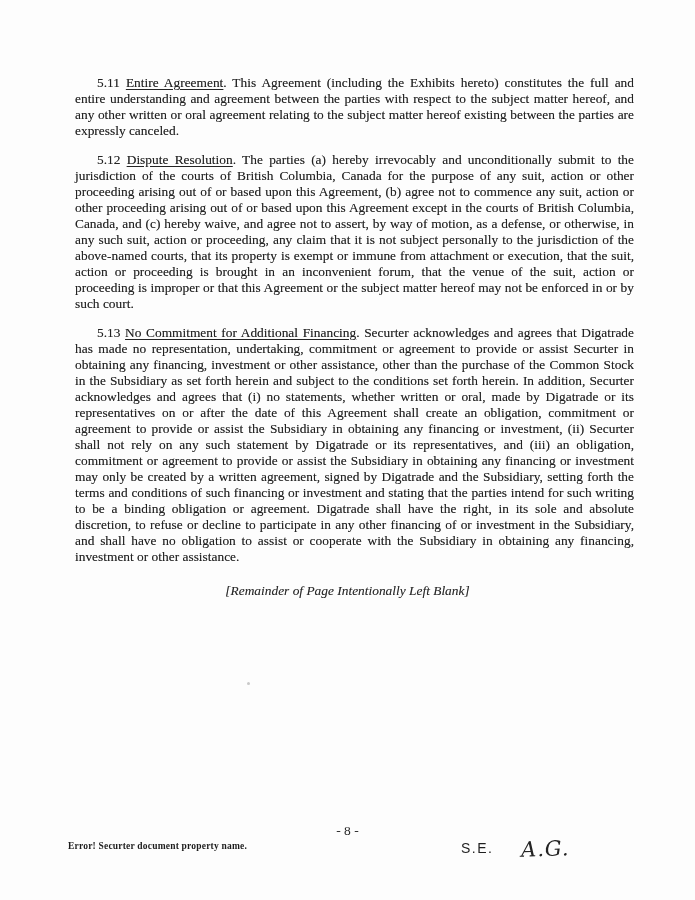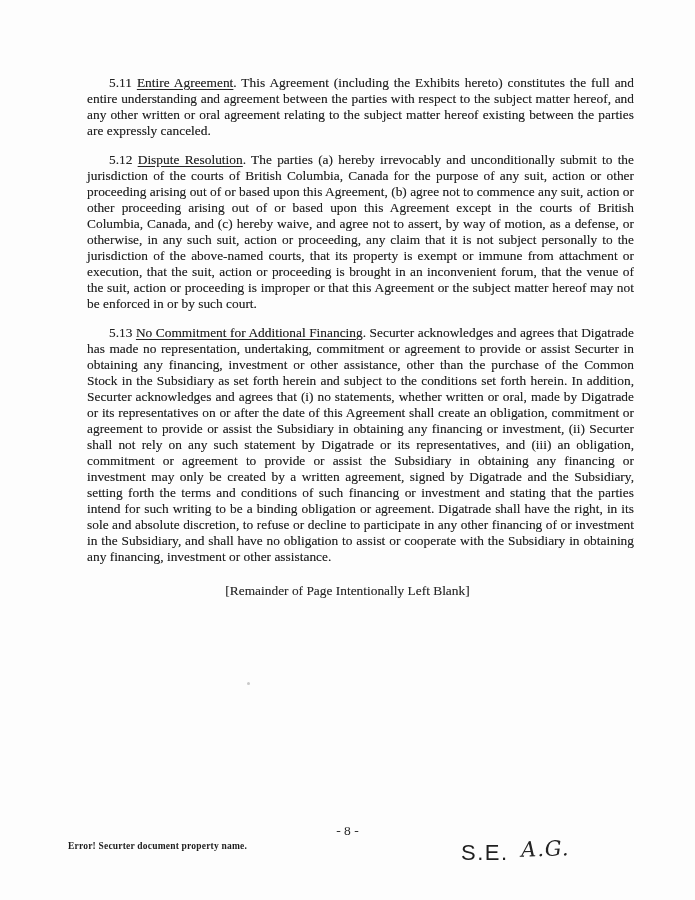--- a/index.html
+++ b/index.html
@@ -25,34 +25,35 @@
     left: 75px;
     width: 559px;
     font-family: "Liberation Serif", serif;
     font-size: 13.4px;
     line-height: 16px;
     color: #232323;
     text-align: justify;
     text-shadow: 0 0 0.5px rgba(40,40,40,0.45);
   }
   .doc-body p {
-    margin: 0 0 13px 12px;
+    margin: 0 0 13px 0;
     text-indent: 22px;
   }
   .sec-heading {
     text-decoration: underline;
     text-underline-offset: 2px;
   }
   .remainder-notice {
     position: absolute;
     top: 583px;
     left: 0;
     width: 695px;
     text-align: center;
     font-family: "Liberation Serif", serif;
+    font-style: italic;
     font-size: 13.4px;
     color: #2a2a2a;
     text-shadow: 0 0 0.5px rgba(40,40,40,0.4);
   }
   .page-number {
     position: absolute;
     top: 823px;
     left: 0;
     width: 695px;
     text-align: center;
@@ -68,21 +69,21 @@
     font-weight: bold;
     font-size: 9.5px;
     letter-spacing: 0.2px;
     color: #1d1d1d;
   }
   .initials-left {
     position: absolute;
     top: 840px;
     left: 461px;
     font-family: "Liberation Sans", sans-serif;
-    font-size: 22px;
+    font-size: 14px;
     letter-spacing: 1.5px;
     color: #1f1f1f;
   }
   .initials-right {
     position: absolute;
     top: 837px;
     left: 521px;
     font-family: "DejaVu Serif", serif;
     font-style: italic;
     font-size: 21px;

